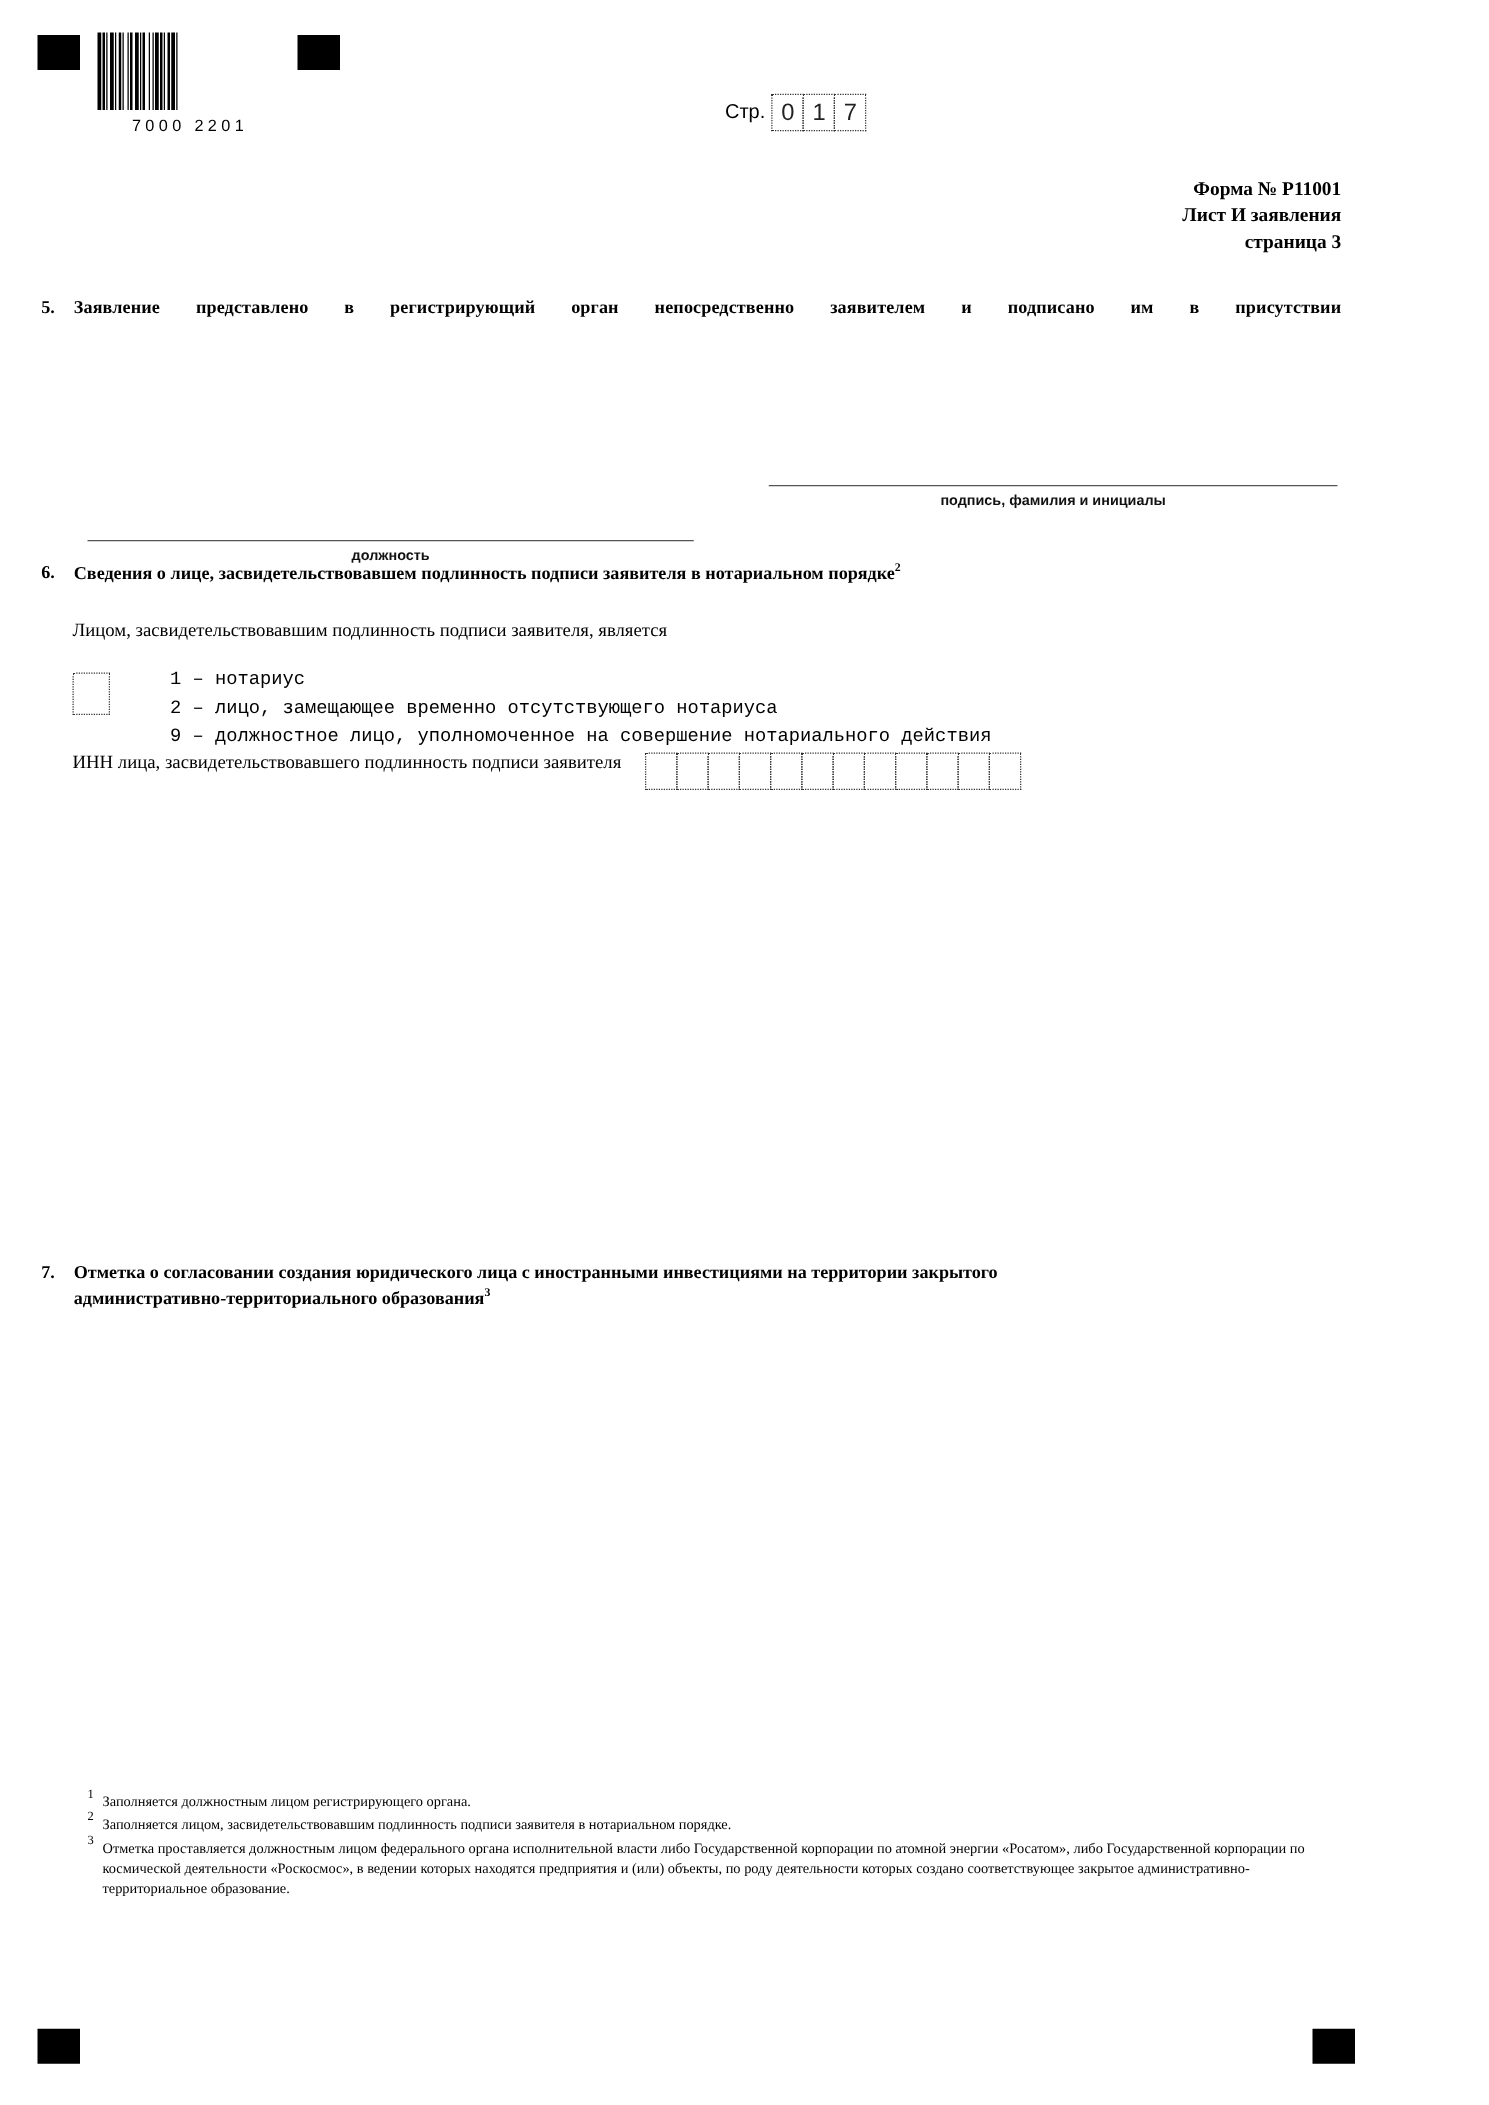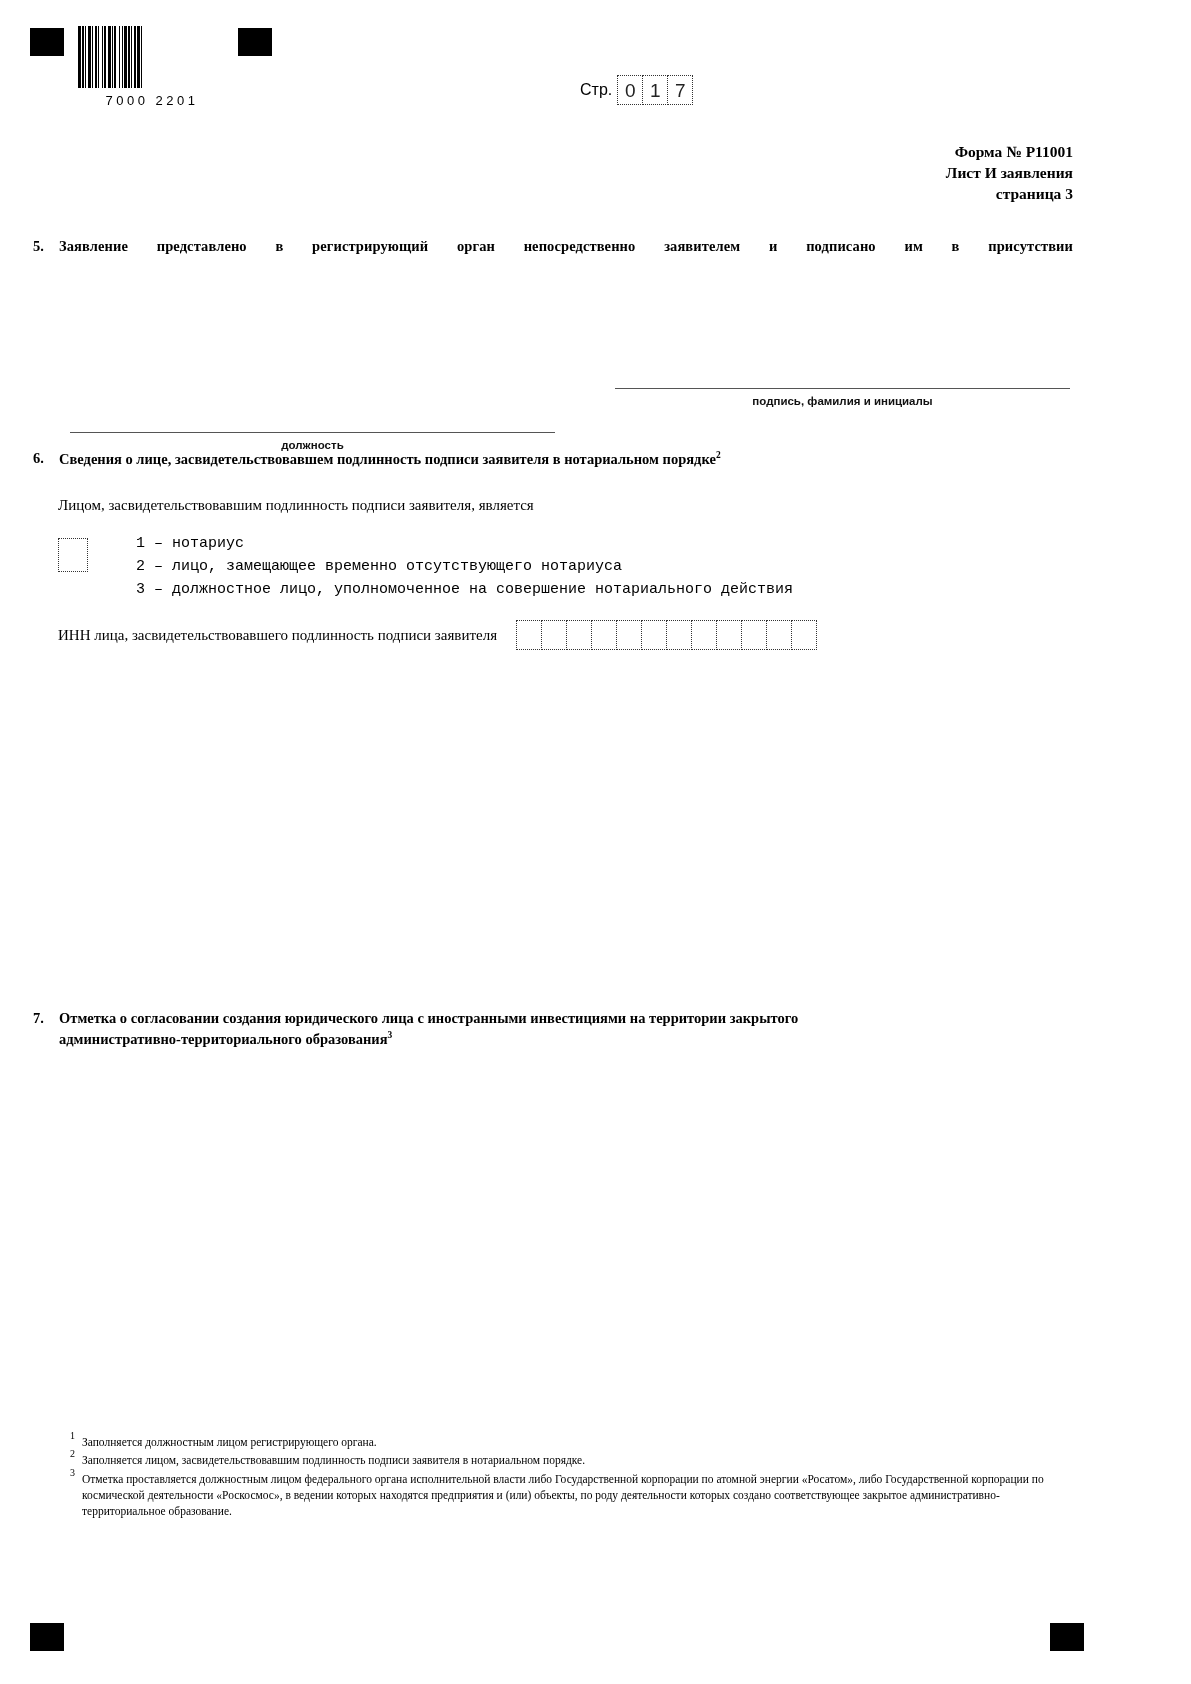--- a/index.html
+++ b/index.html
@@ -78,21 +78,21 @@
   .body-txt { font-size:15px; font-weight:normal; }
   #s6-intro { position:absolute; left:58px; top:497px; font-size:15px; }
 
   .opt-group { position:absolute; left:58px; top:533px; }
   .opt-box {
     position:absolute; left:0; top:5px;
     width:30px; height:34px; border:1px dotted #333;
   }
   .opt-list { margin-left:78px; font-size:15px; line-height:1.52;font-family:Liberation Mono, monospace; }
 
-  #inn-row { position:absolute; left:58px; top:620px; display:flex; align-items:center; }
+  #inn-row { position:absolute; left:58px; top:602px; display:flex; align-items:flex-start; }
   #inn-label { font-size:15px; margin-right:20px; }
   .inn-cells { display:flex; }
   .inn-cells .cell { width:26px; height:30px; }
 
   
   #sec7 { left:33px; top:1010px; width:1040px; }
   #sec7 .l2 { margin-top:3px; }
 
   
   .footnotes {
@@ -202,21 +202,21 @@
     </div>
   </div>
 
   <div id="s6-intro" class="body-txt">Лицом, засвидетельствовавшим подлинность подписи заявителя, является</div>
 
   <div class="opt-group">
     <div class="opt-box"></div>
     <div class="opt-list" id="opt-list">
         <div>1 – нотариус</div>
         <div>2 – лицо, замещающее временно отсутствующего нотариуса</div>
-        <div>3 – должностное лицо, уполномоченное на совершение нотариального действия</div>
+        <div>9 – должностное лицо, уполномоченное на совершение нотариального действия</div>
       </div>
   </div>
 
   <div id="inn-row">
     <span id="inn-label">ИНН лица, засвидетельствовавшего подлинность подписи заявителя</span>
     <span class="inn-cells" id="inn-cells">
         <span class="cell"></span>
         <span class="cell"></span>
         <span class="cell"></span>
         <span class="cell"></span>

